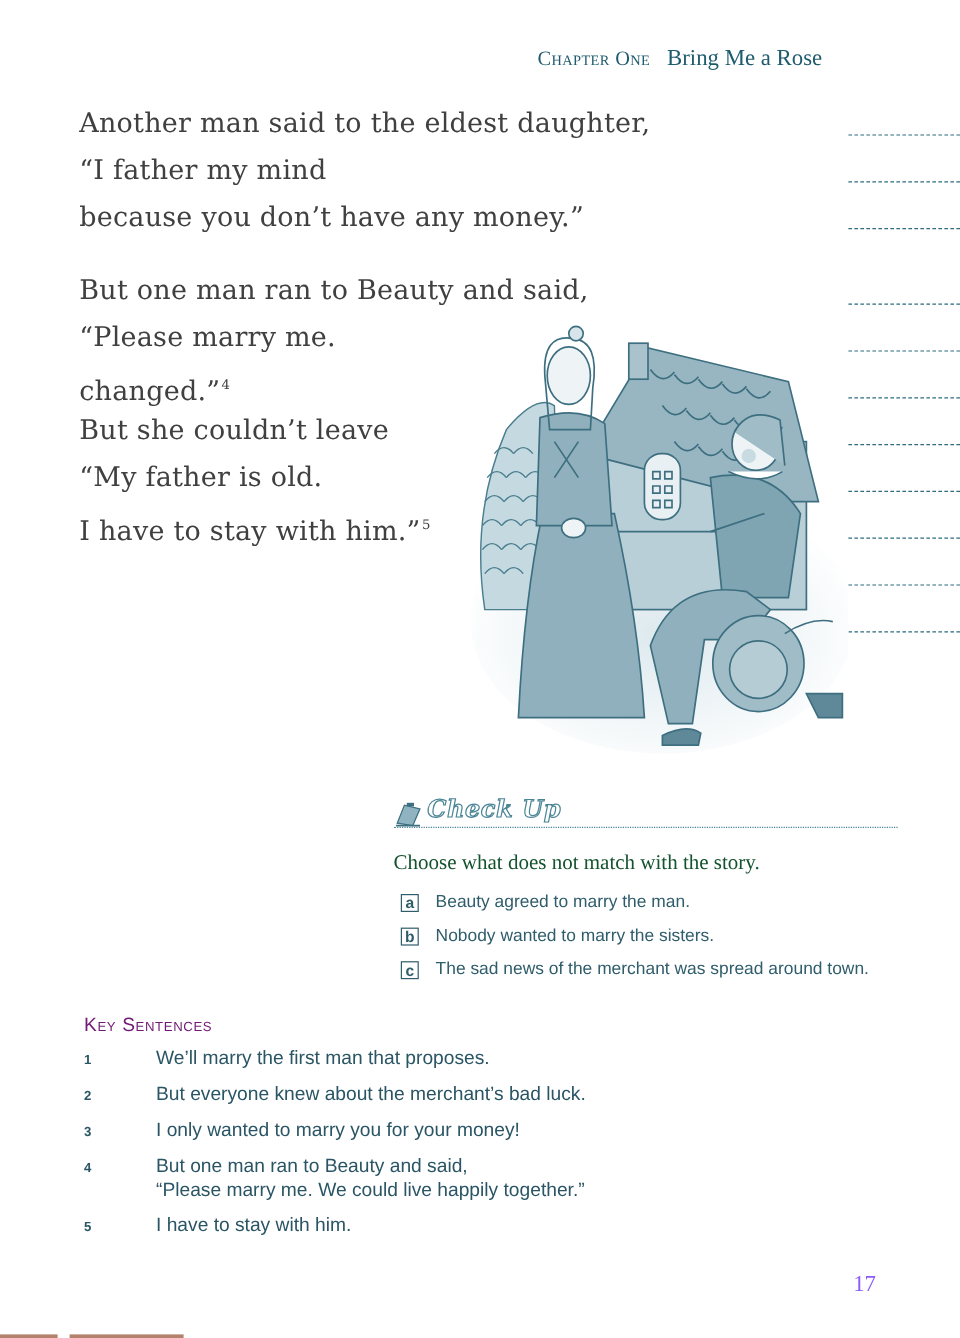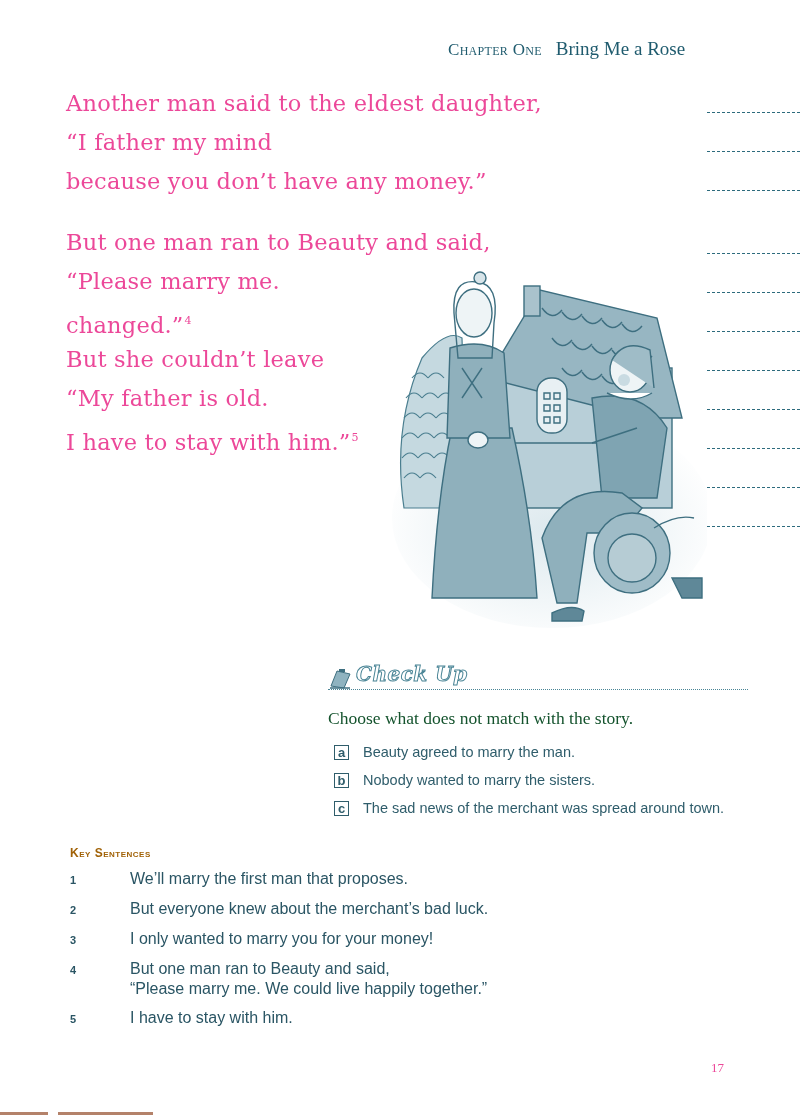--- a/index.html
+++ b/index.html
@@ -9,21 +9,21 @@
     }
     .running-head {
       position: absolute; top: 38px; left: 448px;
       font-family: "Liberation Serif", serif; color: #1f5b6e; white-space: nowrap;
     }
     .running-head .chap { font-size: 17px; font-variant: small-caps; letter-spacing: 0.3px; }
     .running-head .title { font-size: 19px; margin-left: 10px; }
 
     .story {
       position: absolute; left: 66px; top: 84px;
-      font-family: "DejaVu Serif", serif; font-size: 22.5px; color: #ec4899;
+      font-family: "DejaVu Serif", serif; font-size: 22.5px; color: #404040;
     }
     .story .line { height: 39px; line-height: 39px; white-space: nowrap; letter-spacing: 0.2px; }
     .story .gap { height: 22px; }
     .story sup { font-size: 11px; vertical-align: 9px; margin-left: 1px; }
 
     .dash-col { position: absolute; left: 707px; width: 93px; }
     .dash { position: absolute; left: 0; width: 93px; height: 0; border-top: 1.5px dashed #2d6b7d; }
 
     .illustration { position: absolute; left: 392px; top: 268px; width: 315px; height: 365px; }
 
@@ -43,28 +43,28 @@
     .opts { margin-top: 9px; }
     .opt { height: 28px; display: flex; align-items: center; font-family: "Liberation Sans", sans-serif; font-size: 14.5px; color: #2f5d6b; }
     .opt .box {
       width: 15px; height: 15px; border: 1.3px solid #2f5d6b; font-weight: bold; font-size: 13px;
       display: inline-flex; align-items: center; justify-content: center; margin-right: 14px; margin-left: 6px;
       line-height: 1; box-sizing: border-box;
     }
 
     .key { position: absolute; left: 70px; top: 846px; }
     .key-title {
-      font-family: "Liberation Sans", sans-serif; font-weight: bold; font-size: 12px;
-      font-variant: small-caps; letter-spacing: 0.5px; color: #a16207;
+      font-family: "Liberation Sans", sans-serif; font-weight: normal; font-size: 16px;
+      font-variant: small-caps; letter-spacing: 0.5px; color: #701a75;
     }
     .key-item { display: flex; font-family: "Liberation Sans", sans-serif; font-size: 16px; color: #2a5564; margin-top: 9px; line-height: 20px; }
     .key-item .num { width: 20px; font-size: 11px; font-weight: bold; padding-top: 1px; }
     .key-item .txt { white-space: pre-line; margin-left: 40px; }
 
-    .page-num { position: absolute; left: 711px; top: 1060px; font-family: "Liberation Serif", serif; font-size: 13px; color: #ec4899; }
+    .page-num { position: absolute; left: 711px; top: 1060px; font-family: "Liberation Serif", serif; font-size: 19px; color: #8b5cf6; }
     .edge-bar { position: absolute; top: 1112px; height: 3px; background: #b4826a; }
   </style>
 </head>
 <body>
 
 <div class="running-head">
   <span class="chap">Chapter One</span>
   <span class="title">Bring Me a Rose</span>
 </div>
 

